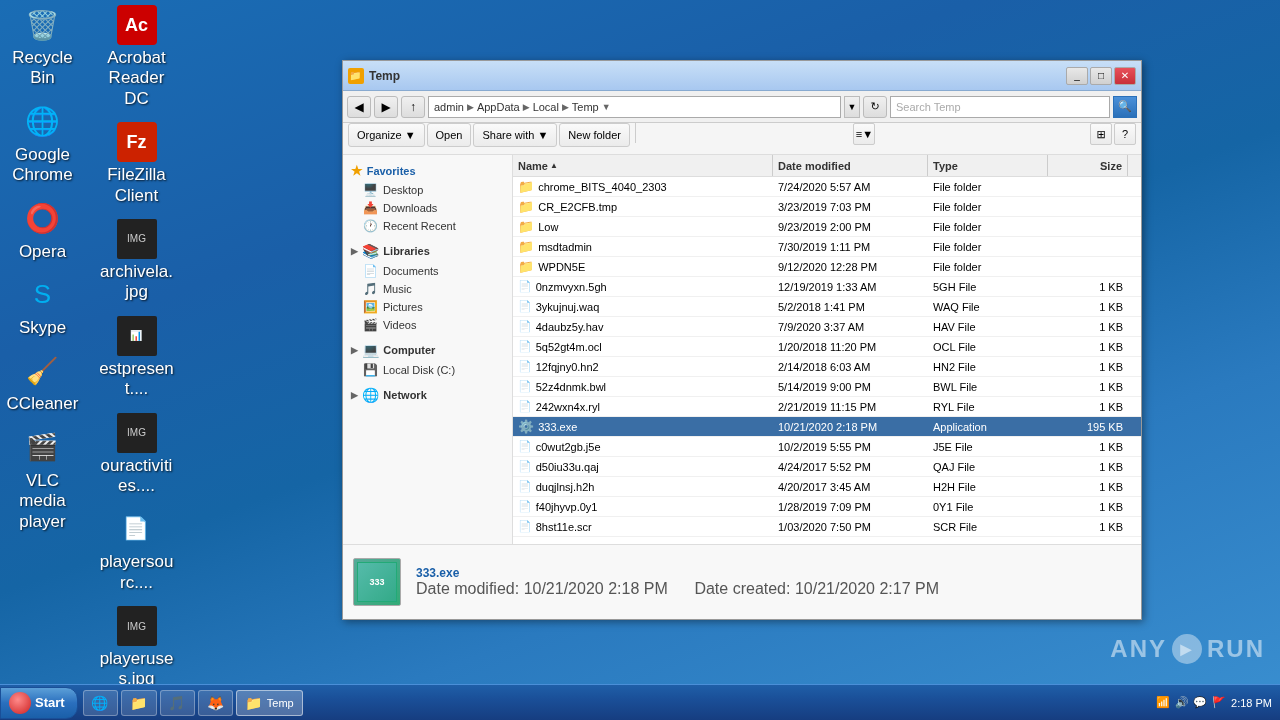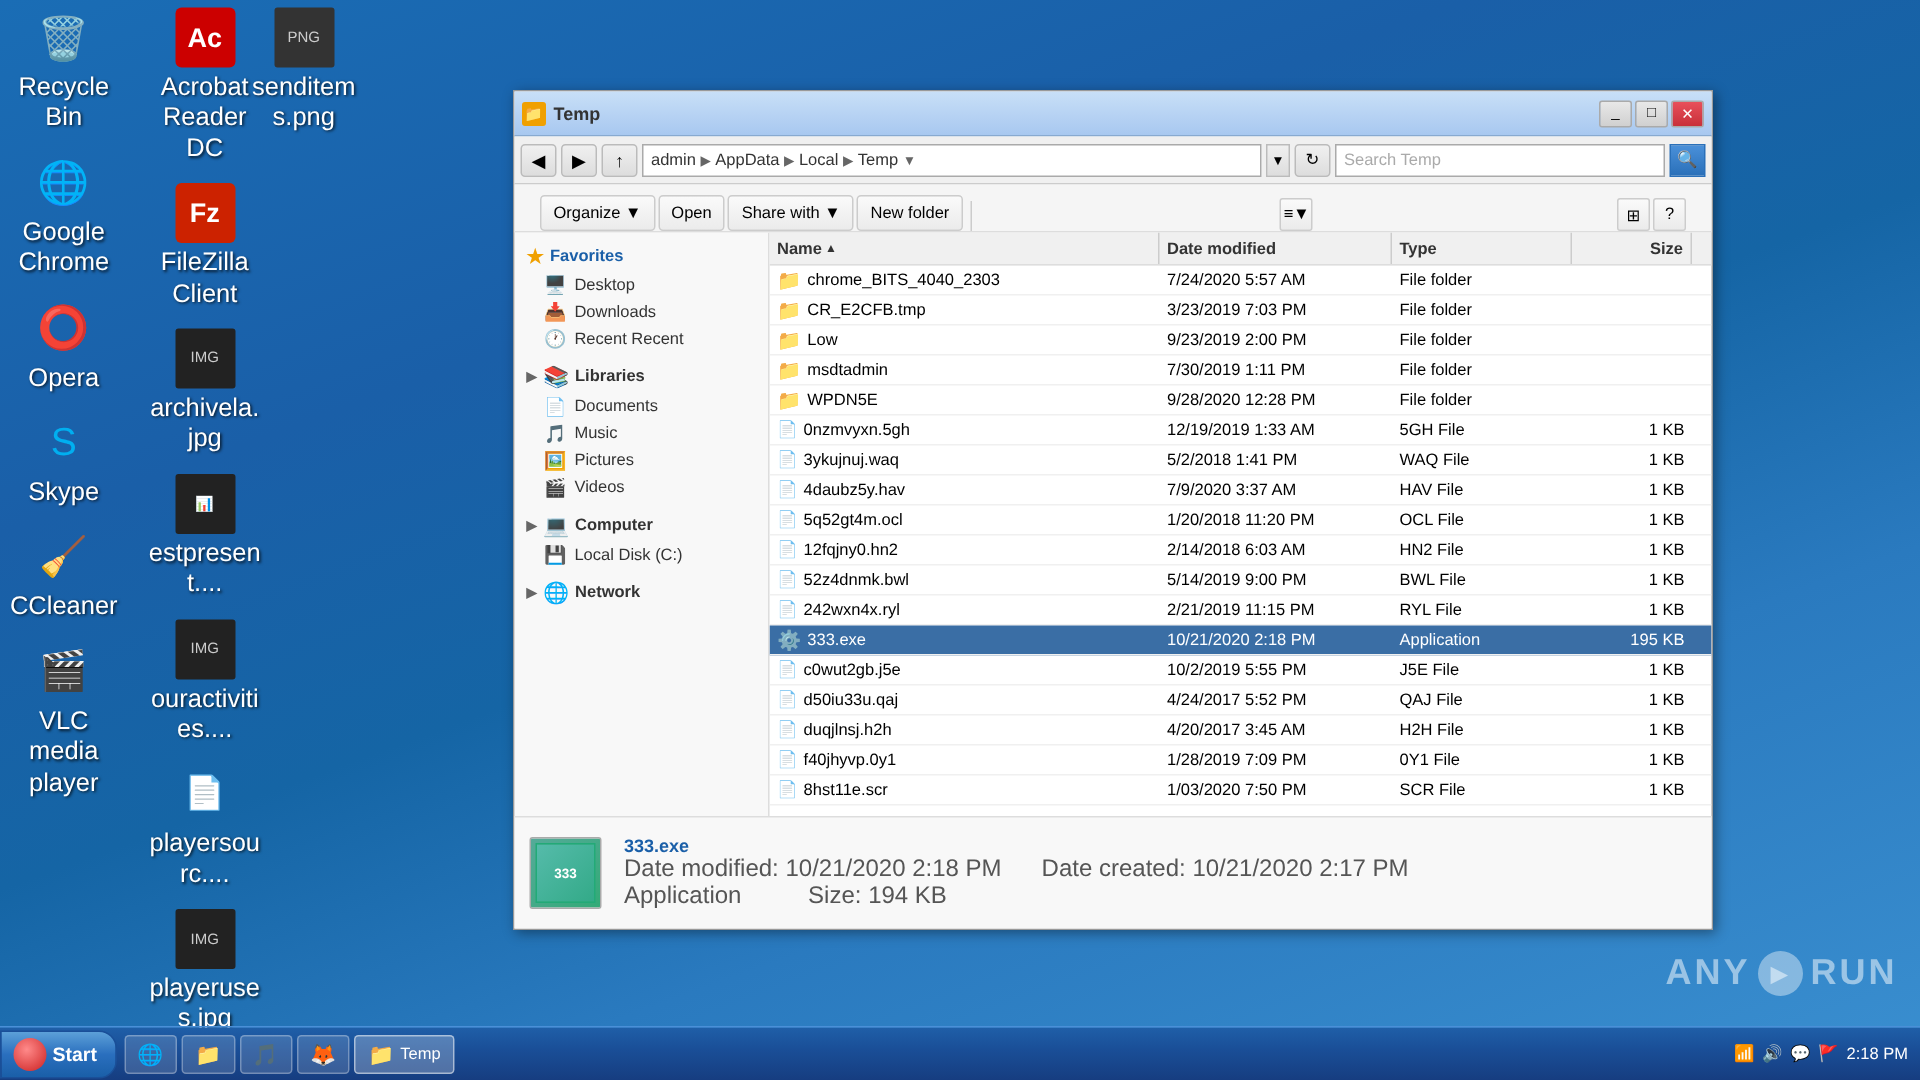--- a/index.html
+++ b/index.html
@@ -218,22 +218,22 @@
       color: white;
       cursor: pointer;
     }
 
     
     .toolbar {
       height: 32px;
       background: #f5f5f5;
       border-bottom: 1px solid #ddd;
       display: flex;
-      align-items: flex-end;
-      padding: 0 17px;
+      align-items: flex-start;
+      padding: 0 5px;
       gap: 2px;
     }
     .toolbar-btn {
       height: 24px;
       background: linear-gradient(to bottom, #fafafa, #ebebeb);
       border: 1px solid #ccc;
       border-radius: 3px;
       padding: 0 8px;
       font-size: 11px;
       cursor: pointer;
@@ -617,26 +617,20 @@
     <div class="desktop-icon">
       <div class="icon-img" style="font-size:22px;">📄</div>
       <span class="icon-label">playersourc....</span>
     </div>
     <div class="desktop-icon">
       <div class="icon-img" style="background:#222; border-radius:2px; font-size:10px; color:#ccc;">IMG</div>
       <span class="icon-label">playeruses.jpg</span>
     </div>
   </div>
 
-  <div style="position:absolute; top:5px; left:165px;">
-    <div class="desktop-icon">
-      <div class="icon-img" style="background:#333; border-radius:2px; font-size:10px; color:#ccc;">PNG</div>
-      <span class="icon-label">senditems.png</span>
-    </div>
-  </div>
 
 
   <div class="explorer-window">
 
     <div class="title-bar">
       <div class="title-bar-left">
         <div class="title-icon">📁</div>
         <span class="title-text">Temp</span>
       </div>
       <div class="title-buttons">
@@ -813,21 +807,21 @@
           <div class="file-cell file-cell-date">7/30/2019 1:11 PM</div>
           <div class="file-cell file-cell-type">File folder</div>
           <div class="file-cell file-cell-size"></div>
         </div>
 
         <div class="file-row">
           <div class="file-cell file-cell-name">
               <span class="folder-icon-sm">📁</span>
               <span>WPDN5E</span>
             </div>
-          <div class="file-cell file-cell-date">9/28/2020 12:28 PM</div>
+          <div class="file-cell file-cell-date">9/12/2020 12:28 PM</div>
           <div class="file-cell file-cell-type">File folder</div>
           <div class="file-cell file-cell-size"></div>
         </div>
 
         <div class="file-row">
           <div class="file-cell file-cell-name">
               <span class="file-icon-sm">📄</span>
               <span>0nzmvyxn.5gh</span>
             </div>
           <div class="file-cell file-cell-date">12/19/2019 1:33 AM</div>
@@ -963,26 +957,20 @@
       </div>
       <div class="status-info">
         <div class="status-name">333.exe</div>
         <div class="status-detail">
           <span>Date modified:</span>
           <span>10/21/2020 2:18 PM</span>
           &nbsp;&nbsp;&nbsp;&nbsp;
           <span>Date created:</span>
           <span>10/21/2020 2:17 PM</span>
         </div>
-        <div class="status-detail">
-          <span>Application</span>
-          &nbsp;&nbsp;&nbsp;&nbsp;&nbsp;&nbsp;&nbsp;&nbsp;
-          <span>Size:</span>
-          <span>194 KB</span>
-        </div>
       </div>
     </div>
   </div>
 
   <div class="anyrun-watermark">
     <span>ANY</span>
     <div class="anyrun-play">▶</div>
     <span>RUN</span>
   </div>
 

